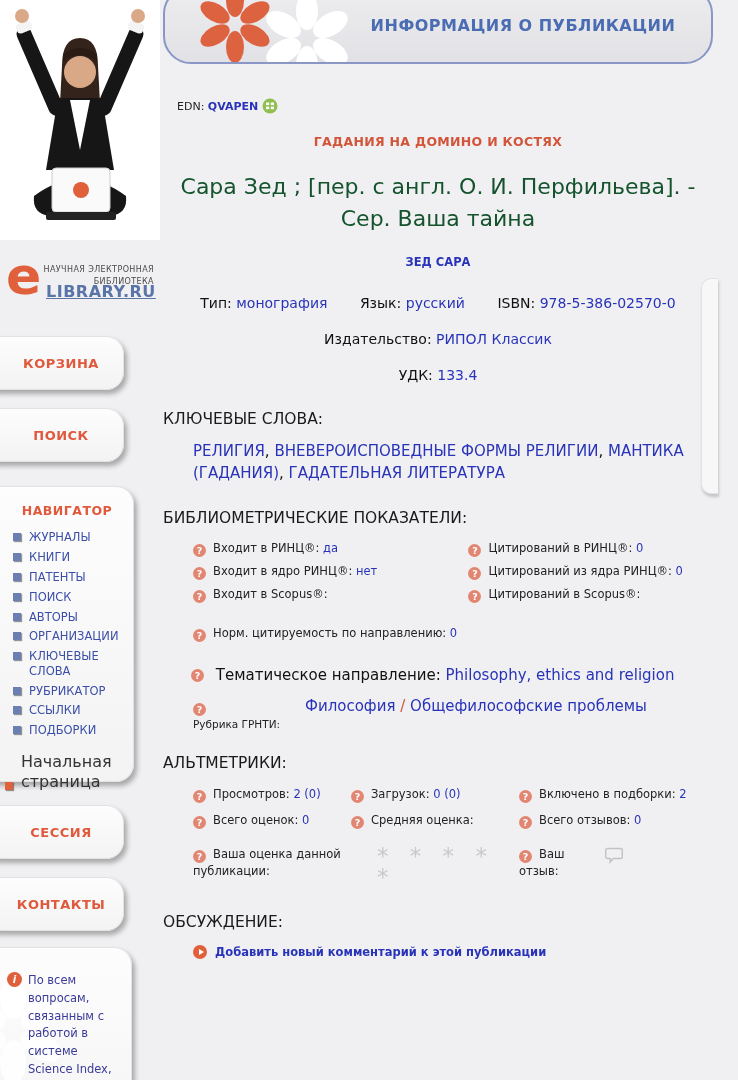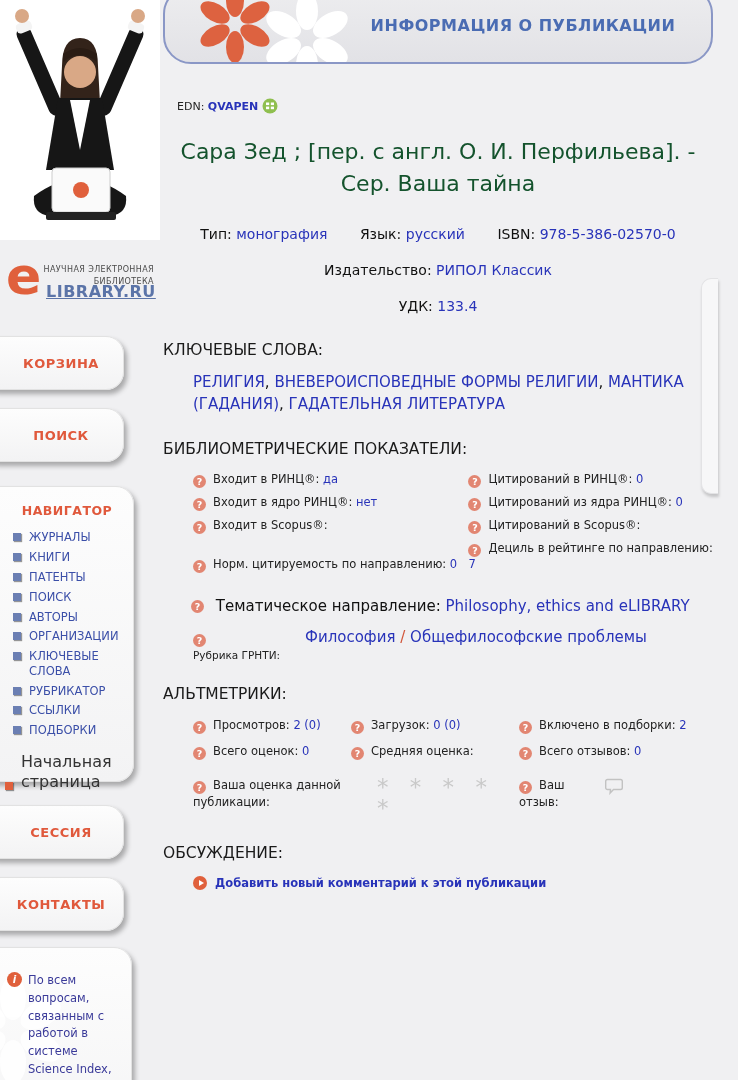--- a/index.html
+++ b/index.html
@@ -249,21 +249,23 @@
         <svg width="16" height="16" viewBox="0 0 16 16" style="cursor:pointer;">
           <circle cx="8" cy="8" r="7.5" fill="#8fbf4f"></circle>
           <rect x="4" y="4.5" width="3.2" height="2.6" fill="#fff"></rect>
           <rect x="8.8" y="4.5" width="3.2" height="2.6" fill="#fff"></rect>
           <rect x="4" y="8.6" width="3.2" height="2.6" fill="#fff"></rect>
           <rect x="8.8" y="8.6" width="3.2" height="2.6" fill="#fff"></rect>
         </svg>
       </div>
     </div>
 
+    <div class="pub-title">ГАДАНИЯ НА ДОМИНО И КОСТЯХ</div>
     <div class="pub-desc">Сара Зед ; [пер. с англ. О. И. Перфильева]. - Сер. Ваша тайна</div>
+    <div class="pub-author"><a class="lnk">ЗЕД САРА</a></div>
 
     <div class="fieldrow fr1">
       <span class="pair"><span>Тип:</span> <a class="lnk">монография</a></span>
       <span class="pair"><span>Язык:</span> <a class="lnk">русский</a></span>
       <span class="pair"><span>ISBN:</span> <a class="lnk">978-5-386-02570-0</a></span>
     </div>
     <div class="fieldrow">
       <span class="pair"><span>Издательство:</span> <a class="lnk">РИПОЛ Классик</a></span>
     </div>
     <div class="fieldrow">
@@ -280,28 +282,27 @@
       <div class="bib-col l">
         <div class="bib-row"><span class="q">?</span><span>Входит в РИНЦ®:</span> <a class="lnk">да</a></div>
         <div class="bib-row"><span class="q">?</span><span>Входит в ядро РИНЦ®:</span> <a class="lnk">нет</a></div>
         <div class="bib-row"><span class="q">?</span><span>Входит в Scopus®:</span> <a class="lnk"></a></div>
         <div class="bib-row gap" style="margin-top:16px;"><span class="q">?</span><span>Норм. цитируемость по направлению:</span> <a class="lnk">0</a></div>
       </div>
       <div class="bib-col r">
         <div class="bib-row"><span class="q">?</span><span>Цитирований в РИНЦ®:</span> <a class="lnk">0</a></div>
         <div class="bib-row"><span class="q">?</span><span>Цитирований из ядра РИНЦ®:</span> <a class="lnk">0</a></div>
         <div class="bib-row"><span class="q">?</span><span>Цитирований в Scopus®:</span> <a class="lnk"></a></div>
-        <div class="bib-row"><span class="q">?</span><span>Дециль в рейтинге по направлению:</span> <a class="lnk">7</a></div>
       </div>
     </div>
 
     <div class="them">
       <span class="q">?</span>
       <span>Тематическое направление:</span>
-      <a class="lnk">Philosophy, ethics and eLIBRARY</a>
+      <a class="lnk">Philosophy, ethics and religion</a>
     </div>
 
     <div class="rubric">
       <div class="cell1">
         <span class="q">?</span>
         <div class="rlbl">Рубрика ГРНТИ:</div>
       </div>
       <div class="cell2">
         <a class="lnk">Философия</a>
         <span class="slash">/</span>

